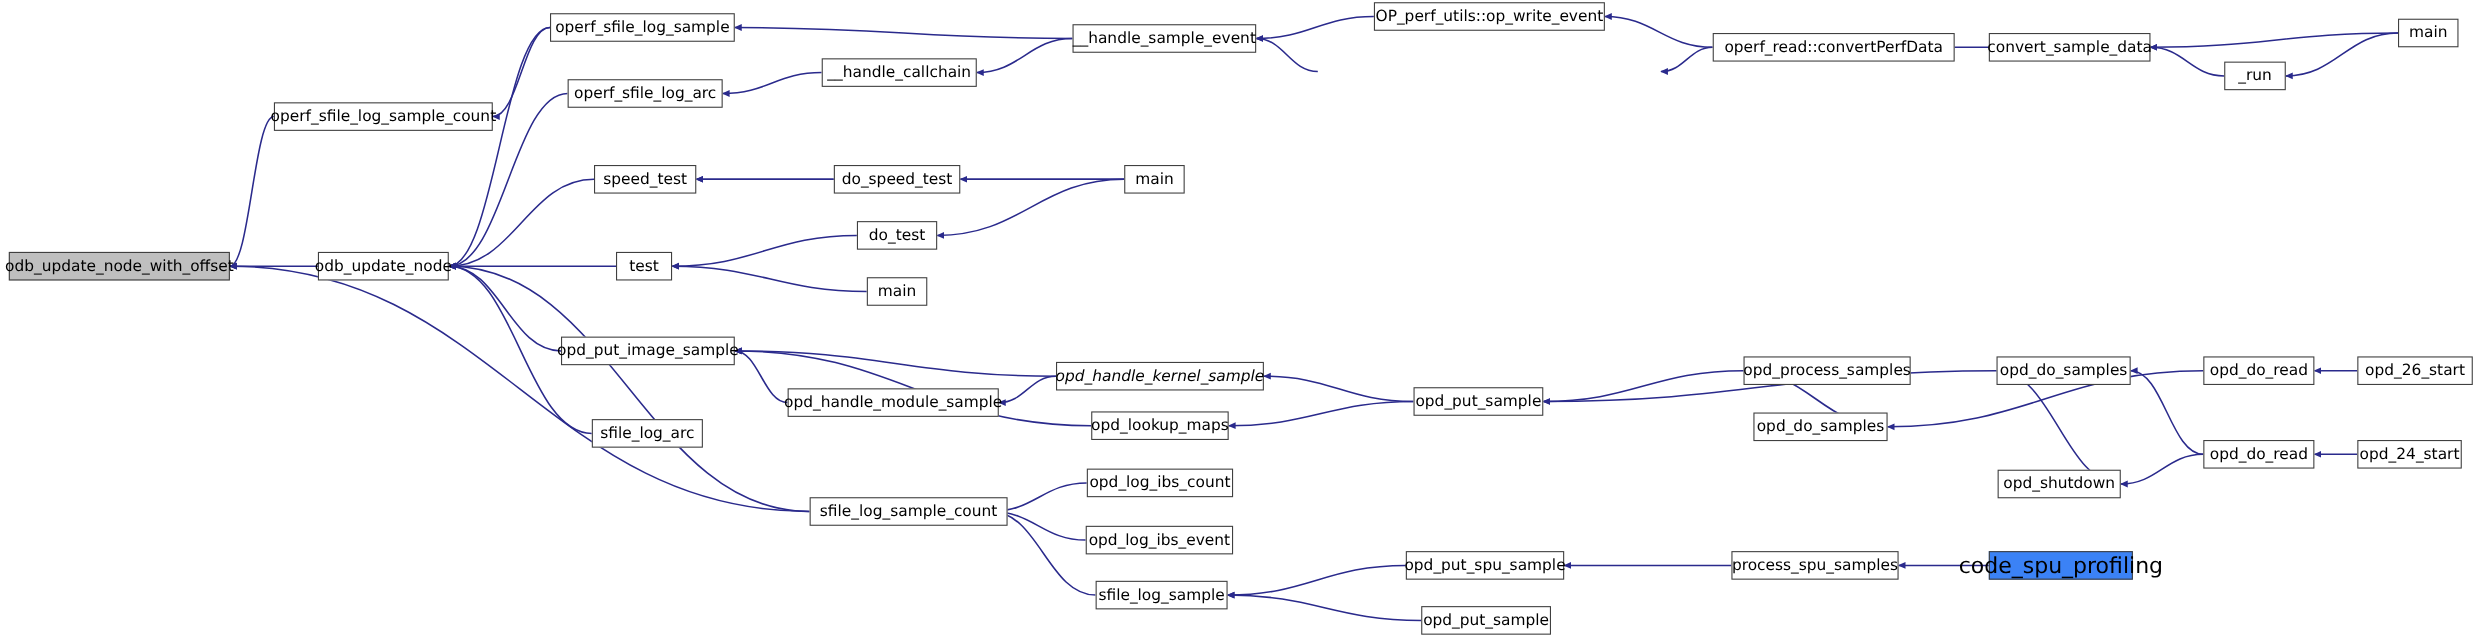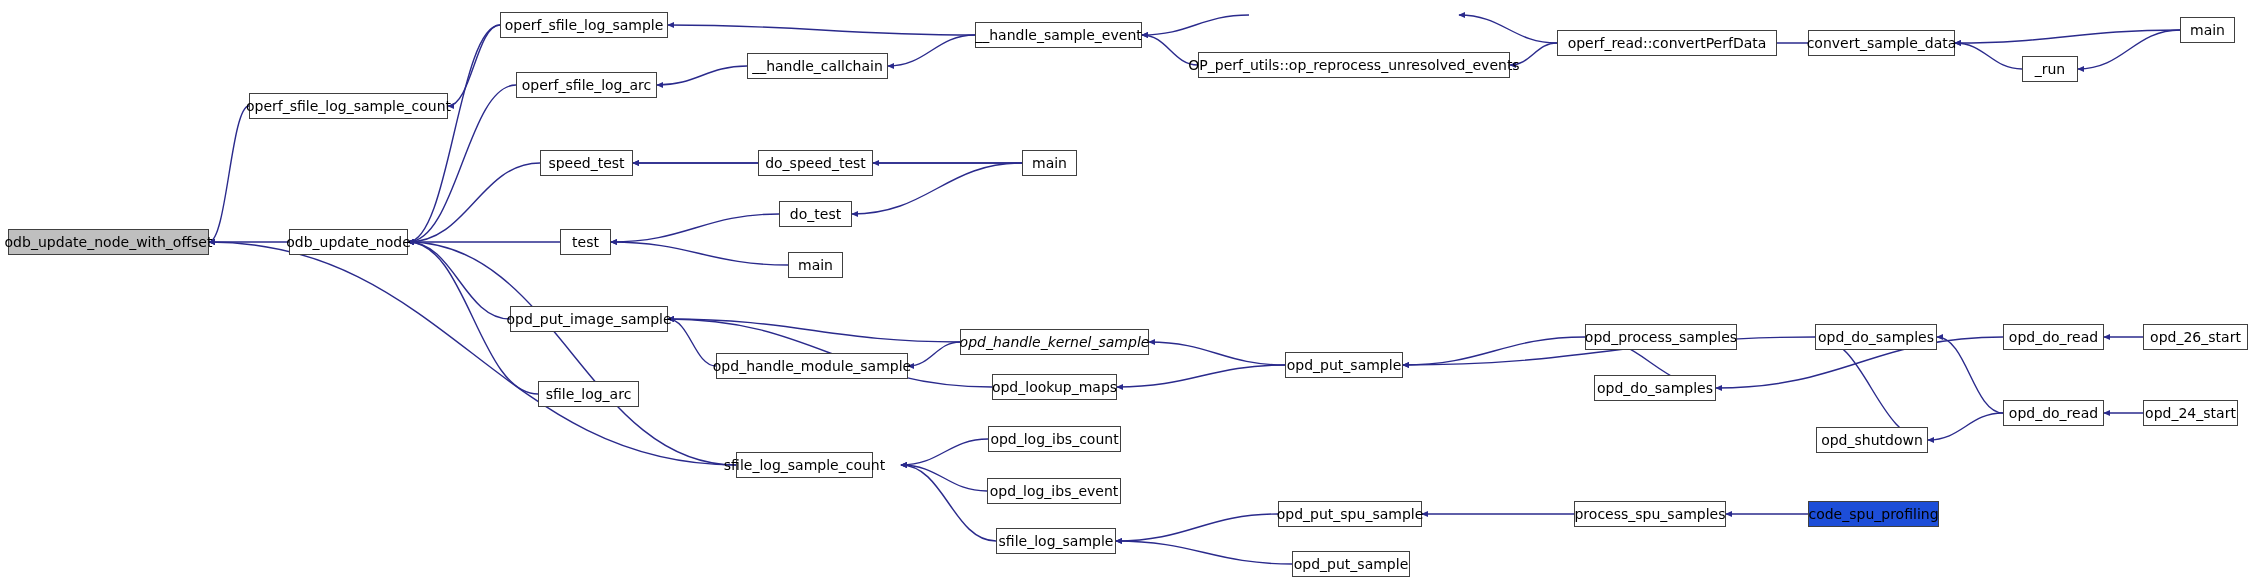--- a/index.html
+++ b/index.html
@@ -79,39 +79,39 @@
     <div class="node" style="left: 516px; top: 72px; width: 141px; height: 26px; font-size: 14px; border-color: rgb(64, 64, 64); background: rgb(255, 255, 255); text-align: right;">operf_sfile_log_arc</div>
     <div class="node" style="left: 540px; top: 150px; width: 93px; height: 26px; font-size: 14px; border-color: rgb(64, 64, 64); background: rgb(255, 255, 255);">speed_test</div>
     <div class="node" style="left: 560px; top: 229px; width: 51px; height: 26px; font-size: 14px; border-color: rgb(64, 64, 64); background: rgb(255, 255, 255);">test</div>
     <div class="node" style="left: 510px; top: 306px; width: 158px; height: 26px; font-size: 14px; border-color: rgb(64, 64, 64); background: rgb(255, 255, 255);">opd_put_image_sample</div>
     <div class="node" style="left: 538px; top: 381px; width: 101px; height: 26px; font-size: 14px; border-color: rgb(64, 64, 64); background: rgb(255, 255, 255);">sfile_log_arc</div>
     <div class="node" style="left: 747px; top: 53px; width: 141px; height: 26px; font-size: 14px; border-color: rgb(64, 64, 64); background: rgb(255, 255, 255);">__handle_callchain</div>
     <div class="node" style="left: 758px; top: 150px; width: 115px; height: 26px; font-size: 14px; border-color: rgb(64, 64, 64); background: rgb(255, 255, 255);">do_speed_test</div>
     <div class="node" style="left: 779px; top: 201px; width: 73px; height: 26px; font-size: 14px; border-color: rgb(64, 64, 64); background: rgb(255, 255, 255);">do_test</div>
     <div class="node" style="left: 788px; top: 252px; width: 55px; height: 26px; font-size: 14px; border-color: rgb(64, 64, 64); background: rgb(255, 255, 255);">main</div>
     <div class="node" style="left: 716px; top: 353px; width: 192px; height: 26px; font-size: 14px; border-color: rgb(64, 64, 64); background: rgb(255, 255, 255);">opd_handle_module_sample</div>
-    <div class="node" style="left: 736px; top: 452px; width: 137px; height: 26px; font-size: 14px; border-color: rgb(64, 64, 64); background: rgb(255, 255, 255);">sfile_log_sample_count</div>
+    <div class="node" style="left: 736px; top: 452px; width: 180px; height: 26px; font-size: 14px; border-color: rgb(64, 64, 64); background: rgb(255, 255, 255);">sfile_log_sample_count</div>
     <div class="node" style="left: 975px; top: 22px; width: 167px; height: 26px; font-size: 14px; border-color: rgb(64, 64, 64); background: rgb(255, 255, 255);">__handle_sample_event</div>
     <div class="node" style="left: 1022px; top: 150px; width: 55px; height: 26px; font-size: 14px; border-color: rgb(64, 64, 64); background: rgb(255, 255, 255);">main</div>
     <div class="node" style="left: 960px; top: 329px; width: 189px; height: 26px; font-size: 14px; border-color: rgb(64, 64, 64); background: rgb(255, 255, 255); font-style: italic;">opd_handle_kernel_sample</div>
     <div class="node" style="left: 992px; top: 374px; width: 125px; height: 26px; font-size: 14px; border-color: rgb(64, 64, 64); background: rgb(255, 255, 255);">opd_lookup_maps</div>
     <div class="node" style="left: 988px; top: 426px; width: 133px; height: 26px; font-size: 14px; border-color: rgb(64, 64, 64); background: rgb(255, 255, 255);">opd_log_ibs_count</div>
     <div class="node" style="left: 987px; top: 478px; width: 134px; height: 26px; font-size: 14px; border-color: rgb(64, 64, 64); background: rgb(255, 255, 255);">opd_log_ibs_event</div>
     <div class="node" style="left: 996px; top: 528px; width: 120px; height: 26px; font-size: 14px; border-color: rgb(64, 64, 64); background: rgb(255, 255, 255);">sfile_log_sample</div>
-    <div class="node" style="left: 1198px; top: 52px; width: 312px; height: 26px; font-size: 14px; border-color: rgb(64, 64, 64); background: rgb(255, 255, 255);">OP_perf_utils::op_reprocess_unresolved_events</div>
+    <div class="node" style="left: 1249px; top: 2px; width: 210px; height: 26px; font-size: 14px; border-color: rgb(64, 64, 64); background: rgb(255, 255, 255);">OP_perf_utils::op_write_event</div>
     <div class="node" style="left: 1285px; top: 352px; width: 118px; height: 26px; font-size: 14px; border-color: rgb(64, 64, 64); background: rgb(255, 255, 255);">opd_put_sample</div>
     <div class="node" style="left: 1278px; top: 501px; width: 144px; height: 26px; font-size: 14px; border-color: rgb(64, 64, 64); background: rgb(255, 255, 255);">opd_put_spu_sample</div>
     <div class="node" style="left: 1292px; top: 551px; width: 118px; height: 26px; font-size: 14px; border-color: rgb(64, 64, 64); background: rgb(255, 255, 255);">opd_put_sample</div>
     <div class="node" style="left: 1557px; top: 30px; width: 220px; height: 26px; font-size: 14px; border-color: rgb(64, 64, 64); background: rgb(255, 255, 255);">operf_read::convertPerfData</div>
     <div class="node" style="left: 1585px; top: 324px; width: 152px; height: 26px; font-size: 14px; border-color: rgb(64, 64, 64); background: rgb(255, 255, 255);">opd_process_samples</div>
     <div class="node" style="left: 1594px; top: 375px; width: 122px; height: 26px; font-size: 14px; border-color: rgb(64, 64, 64); background: rgb(255, 255, 255);">opd_do_samples</div>
     <div class="node" style="left: 1816px; top: 427px; width: 112px; height: 26px; font-size: 14px; border-color: rgb(64, 64, 64); background: rgb(255, 255, 255);">opd_shutdown</div>
     <div class="node" style="left: 1574px; top: 501px; width: 152px; height: 26px; font-size: 14px; border-color: rgb(64, 64, 64); background: rgb(255, 255, 255);">process_spu_samples</div>
     <div class="node" style="left: 1808px; top: 30px; width: 147px; height: 26px; font-size: 14px; border-color: rgb(64, 64, 64); background: rgb(255, 255, 255);">convert_sample_data</div>
     <div class="node" style="left: 2022px; top: 56px; width: 56px; height: 26px; font-size: 14px; border-color: rgb(64, 64, 64); background: rgb(255, 255, 255);">_run</div>
     <div class="node" style="left: 1815px; top: 324px; width: 122px; height: 26px; font-size: 14px; border-color: rgb(64, 64, 64); background: rgb(255, 255, 255);">opd_do_samples</div>
     <div class="node" style="left: 2003px; top: 324px; width: 101px; height: 26px; font-size: 14px; border-color: rgb(64, 64, 64); background: rgb(255, 255, 255);">opd_do_read</div>
     <div class="node" style="left: 2003px; top: 400px; width: 101px; height: 26px; font-size: 14px; border-color: rgb(64, 64, 64); background: rgb(255, 255, 255);">opd_do_read</div>
-    <div class="node" style="left: 1808px; top: 501px; width: 131px; height: 26px; font-size: 14px; border-color: rgb(64, 64, 64); background: #1d4ed8;">code_spu_profiling</div>
+    <div class="node" style="left: 1808px; top: 501px; width: 131px; height: 26px; font-size: 20px; border-color: rgb(64, 64, 64); background: #3b82f6;">code_spu_profiling</div>
     <div class="node" style="left: 2180px; top: 17px; width: 55px; height: 26px; font-size: 14px; border-color: rgb(64, 64, 64); background: rgb(255, 255, 255);">main</div>
     <div class="node" style="left: 2143px; top: 324px; width: 105px; height: 26px; font-size: 14px; border-color: rgb(64, 64, 64); background: rgb(255, 255, 255);">opd_26_start</div>
     <div class="node" style="left: 2143px; top: 400px; width: 95px; height: 26px; font-size: 14px; border-color: rgb(64, 64, 64); background: rgb(255, 255, 255);">opd_24_start</div>
   </div>
 
 </body></html>

